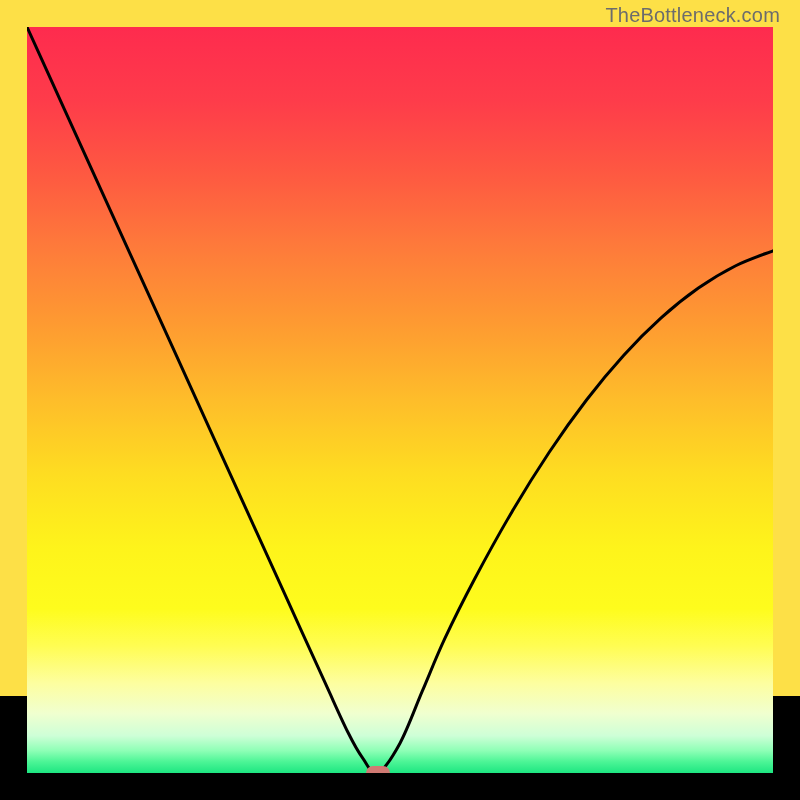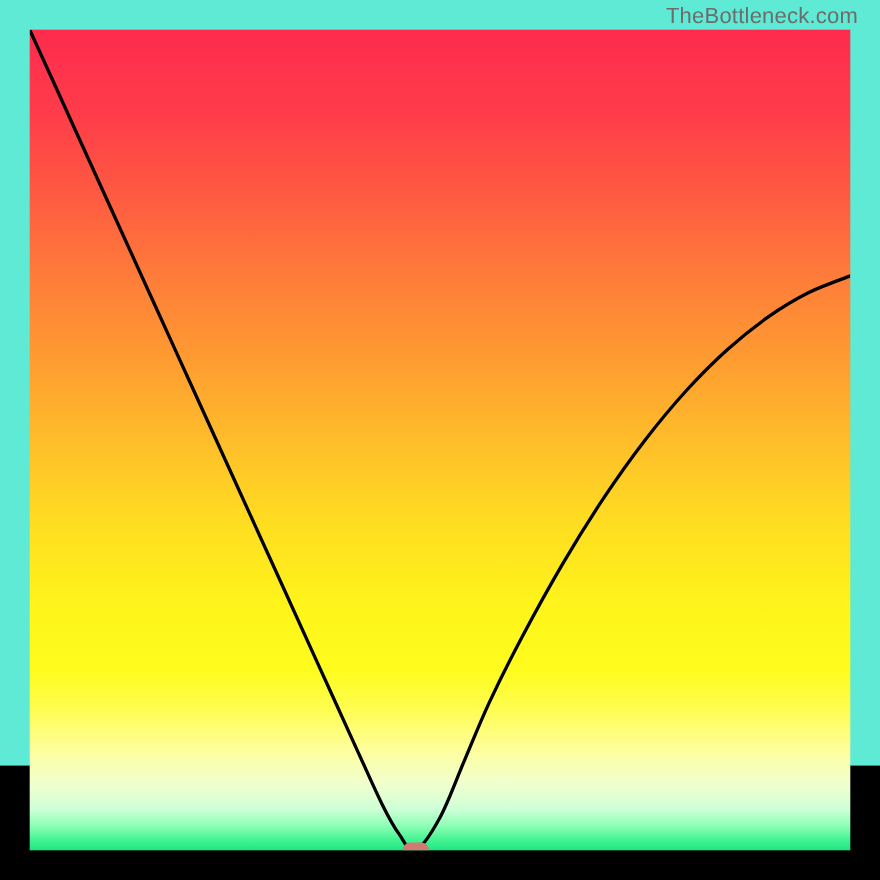--- a/index.html
+++ b/index.html
@@ -8,21 +8,21 @@
     width: 800px;
     height: 800px;
     overflow: hidden;
     background: #000;
     font-family: Arial, Helvetica, sans-serif;
   }
   .stage {
     position: relative;
     width: 800px;
     height: 696px;
-    background: #5eead4;
+    background: #fde047;
   }
   .plot {
     position: absolute;
     left: 27px;
     top: 27px;
     width: 746px;
     height: 746px;
     
     background: linear-gradient(
       to bottom,

